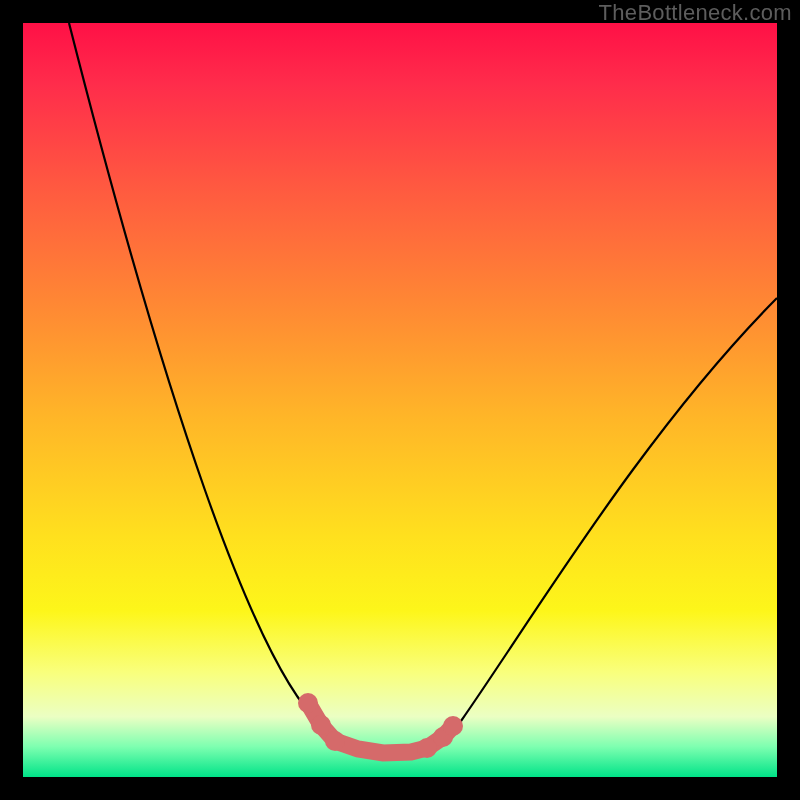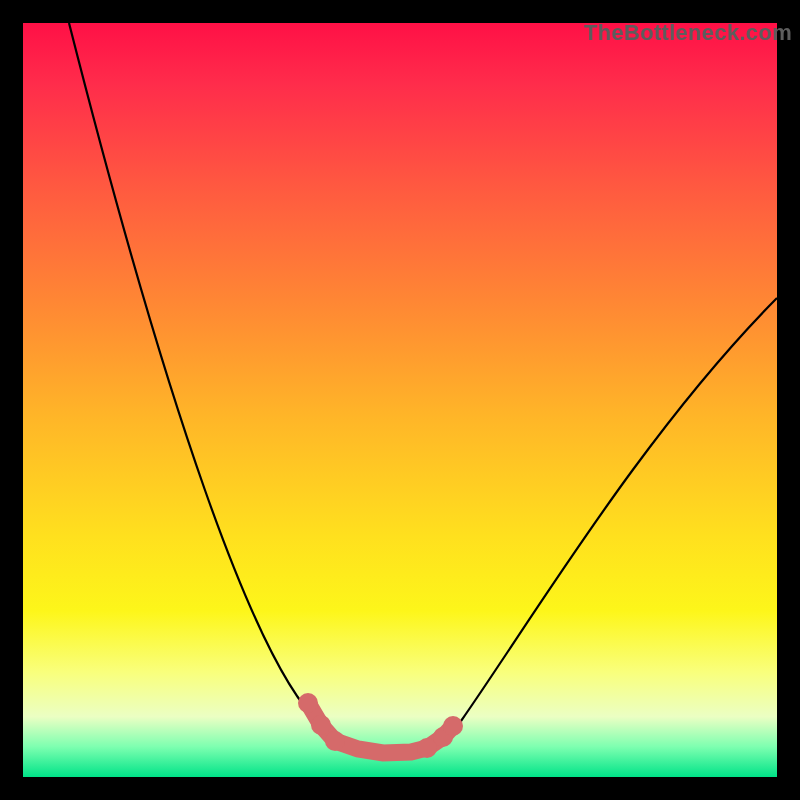--- a/index.html
+++ b/index.html
@@ -27,25 +27,25 @@
       #ffe01e 68%,
       #fdf61a 78%,
       #f9ff7b 86%,
       #ebffc3 92%,
       #7dffb0 96%,
       #00e388 100%
     );
   }
   .watermark {
     position: absolute;
-    top: 20px;
+    top: 0;
     right: 8px;
     color: #5d5d5d;
     font-size: 22px;
-    font-weight: 700;
+    font-weight: 400;
     letter-spacing: 0.3px;
     z-index: 10;
     user-select: none;
   }
   svg.plot {
     position: absolute;
     left: 0;
     top: 0;
     width: 754px;
     height: 754px;

